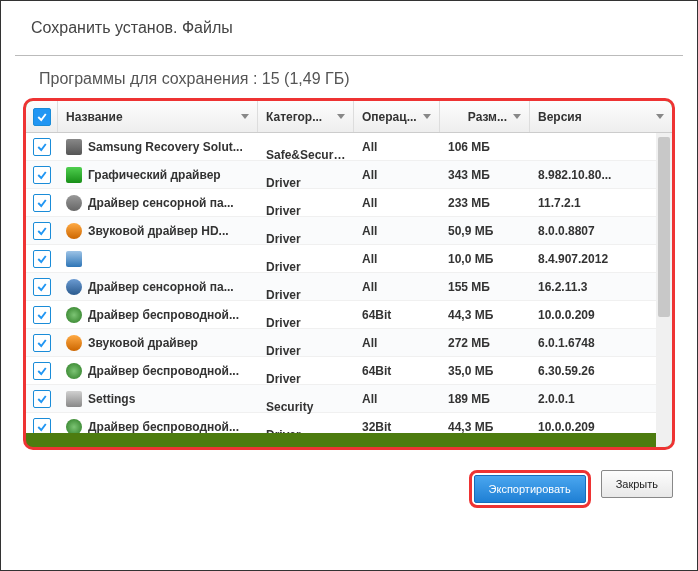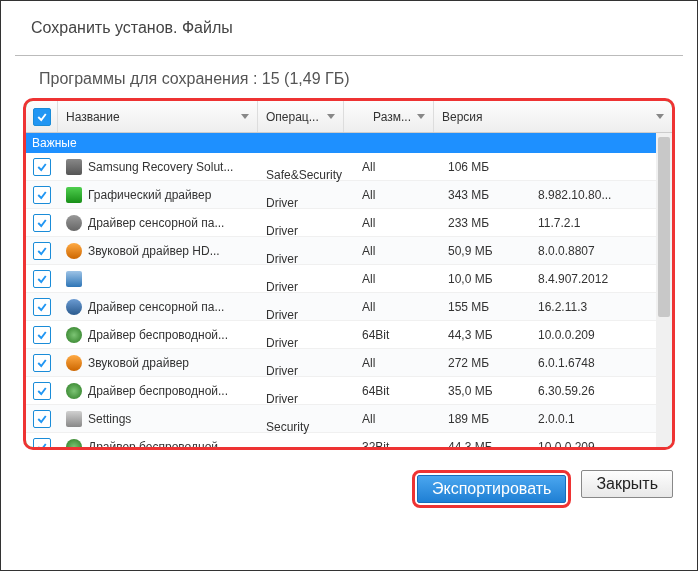--- a/index.html
+++ b/index.html
@@ -35,20 +35,21 @@
   padding: 14px 0 10px 38px;
 }
 .table-wrap {
   margin: 0 22px;
   border: 3px solid #e33;
   border-radius: 10px;
   height: 352px;
   overflow: hidden;
   position: relative;
   background: #4d7c0f;
+  font-weight: bold;
 }
 .thead {
   display: flex;
   align-items: center;
   height: 32px;
   background: linear-gradient(#fdfdfd,#eee);
   border-bottom: 1px solid #ccc;
 }
 .th {
   font-size: 12px;
@@ -140,21 +141,21 @@
 
 .footer {
   display: flex;
   justify-content: flex-end;
   gap: 10px;
   padding: 20px 24px;
 }
 .btn {
   height: 28px;
   padding: 0 14px;
-  font-size: 16px;
+  font-size: 11px;
   border: 1px solid #888;
   border-radius: 2px;
   background: linear-gradient(#fdfdfd,#e8e8e8);
   color: #222;
   cursor: pointer;
   display: inline-flex;
   align-items: center;
 }
 .btn-primary {
   background: linear-gradient(#4aa6ef,#1f7fd4);
@@ -182,37 +183,38 @@
         <span class="chk header-chk">
           <svg viewBox="0 0 16 16">
               <polyline class="tick" points="3,8 7,12 13,4"></polyline>
             </svg>
         </span>
       </div>
       <div class="th col-name">
           <span>Название</span>
           <span class="sort"></span>
         </div>
+      <div class="th col-cat">
+          <span>Категор...</span>
+          <span class="sort"></span>
+        </div>
       <div class="th col-os">
           <span>Операц...</span>
           <span class="sort"></span>
         </div>
       <div class="th col-size">
           <span>Разм...</span>
           <span class="sort"></span>
         </div>
       <div class="th col-ver">
           <span>Версия</span>
           <span class="sort"></span>
         </div>
     </div>
 
-    <div class="group-row">
-      <span>Важные</span>
-    </div>
 
     <div class="tbody" id="tbody">
         <div class="row">
           <div class="cell c-chk">
             <span class="chk">
               <svg viewBox="0 0 16 16">
                 <polyline class="tick" points="3,8 7,12 13,4"></polyline>
               </svg>
             </span>
           </div>

